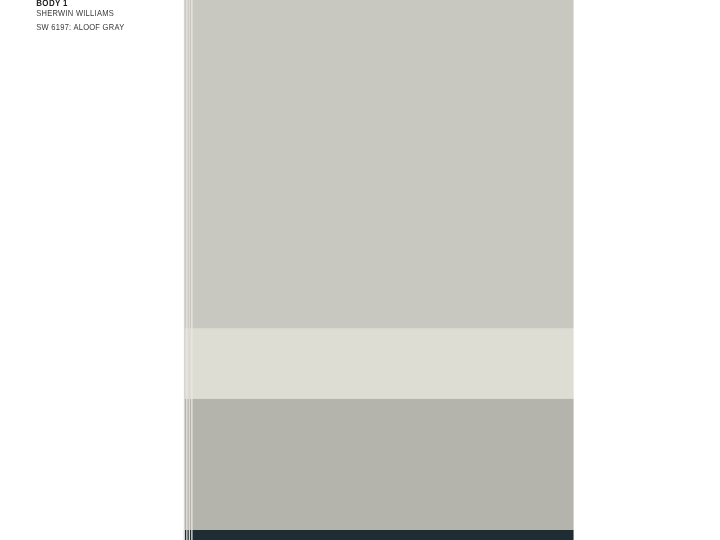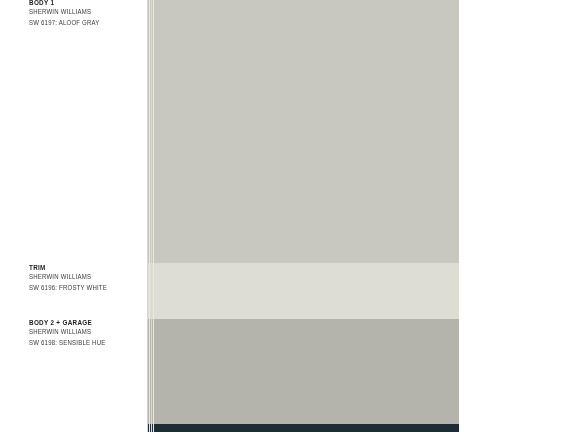--- a/index.html
+++ b/index.html
@@ -119,26 +119,16 @@
     <div class="seam" style="left:4px;  background:#dcdbd3;"></div>
     <div class="seam" style="left:6px;  background:#e9e8e1;"></div>
   </div>
 
   <div class="label-block" id="block-body1">
     <div class="label-title">BODY 1</div>
     <div class="label-line">SHERWIN WILLIAMS</div>
     <div class="label-line">SW 6197: ALOOF GRAY</div>
   </div>
 
-  <div class="label-block" id="block-trim">
-    <div class="label-title">TRIM</div>
-    <div class="label-line">SHERWIN WILLIAMS</div>
-    <div class="label-line">SW 6196: FROSTY WHITE</div>
-  </div>
 
-  <div class="label-block" id="block-body2">
-    <div class="label-title">BODY 2 + GARAGE</div>
-    <div class="label-line">SHERWIN WILLIAMS</div>
-    <div class="label-line">SW 6198: SENSIBLE HUE</div>
-  </div>
 
 
 </div>
 
 </body></html>

